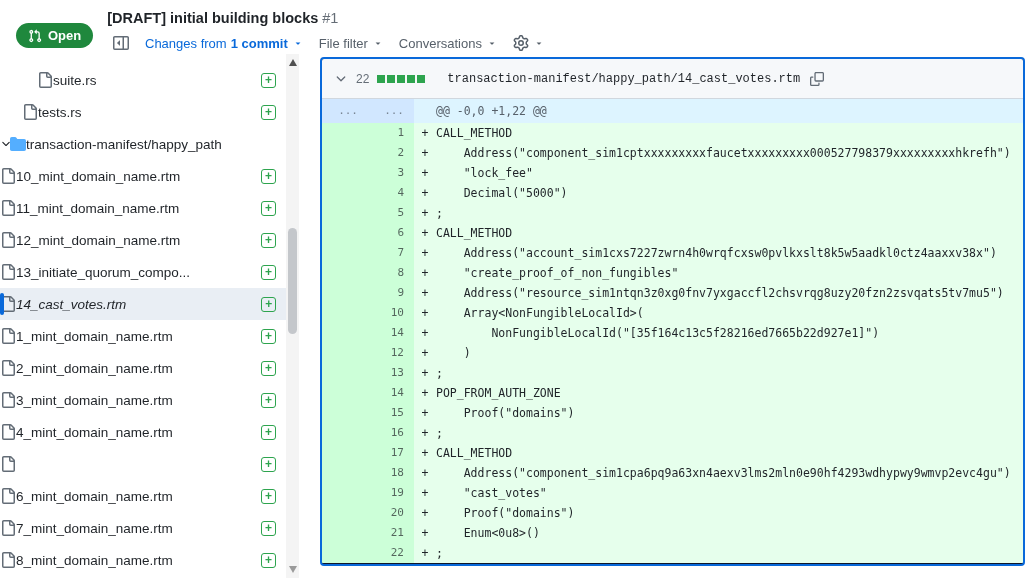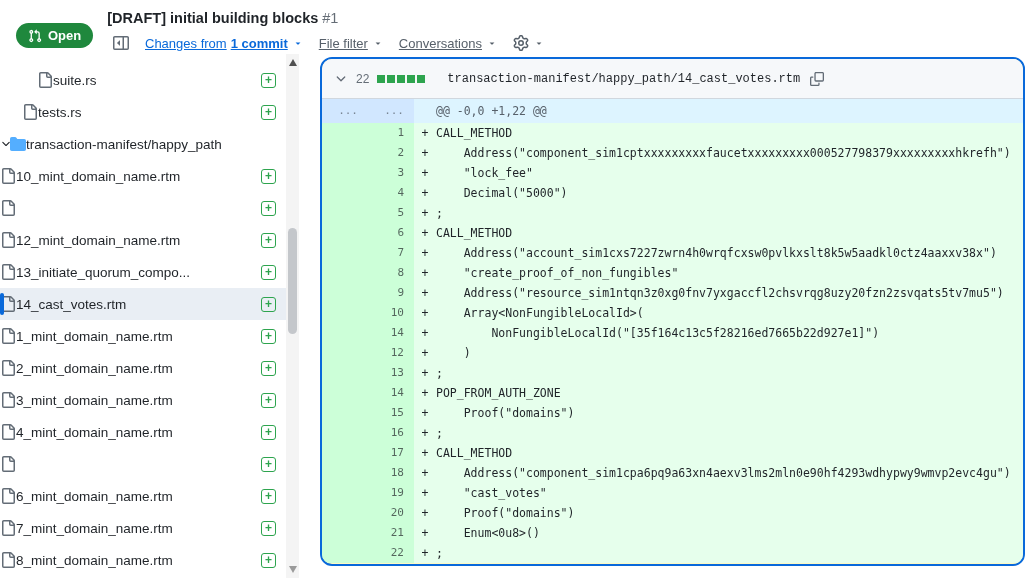--- a/index.html
+++ b/index.html
@@ -2,21 +2,21 @@
 <html style="--open-green: #1f883d; --link-blue: #0969da; --selected-accent: #0969da; --selected-row-bg: #e9eef4; --diffstat-green: #2da44e; --addition-row-bg: #e6ffec; --addition-gutter-bg: #ccffd8; --hunk-row-bg: #ddf4ff; --hunk-gutter-bg: #d1e7ff;"><head>
 <meta charset="utf-8">
 <style>
   * { box-sizing: border-box; }
   html,body { margin:0; padding:0; }
   body {
     width:1027px; height:578px; overflow:hidden; position:relative;
     background:#ffffff; color:#1f2328;
     font-family:"Liberation Sans", sans-serif; font-size:13px;
   }
-  button { background:none; border:none; padding:0; font:inherit; cursor:pointer; display:inline-flex; align-items:center; gap:4px; color:inherit;text-decoration:underline; }
+  button { background:none; border:none; padding:0; font:inherit; cursor:pointer; display:inline-flex; align-items:center; gap:4px; color:inherit; }
   svg.octicon { display:block; }
 
   
   .pr-header { position:absolute; top:0; left:0; right:0; height:54px; background:#fff; padding:7px 16px 0; z-index:3; }
   .header-row1 { display:flex; align-items:flex-start; gap:13px; height:30px; }
   .state-pill { display:inline-flex; align-items:center; gap:6px; background:var(--open-green,#1f883d); color:#fff;
     font-weight:600; font-size:13px; padding:5px 12px; border-radius:999px;margin-top:16px; }
   .state-pill svg { width:14px; height:14px; fill:#fff; }
   .pr-title { margin:1px; font-size:14.5px; font-weight:600; padding-top:2px; white-space:nowrap; }
   .pr-number { color:#656d76; font-weight:400; margin-left:4px; }
@@ -28,21 +28,21 @@
   .muted-dropdown { color:#57606a; font-size:13px; }
   .muted-dropdown svg.gear { width:16px; height:16px; fill:#57606a; }
 
   
   .file-tree { position:absolute; top:54px; left:0; width:286px; bottom:0; overflow:hidden; padding-top:10px; }
   .tree-row { position:relative; height:32px; display:flex; align-items:center; gap:0; padding-right:6px; font-size:13.5px; }
   .depth-0 { }
   .depth-1 { padding-left:22px; }
   .depth-2 { padding-left:37px; }
   .depth-3 { }
-  .tree-row.selected { background:var(--selected-row-bg,#e9eef4); }
+  .tree-row.selected { background:var(--selected-row-bg,#e9eef4);font-style:italic; }
   .tree-row.selected::before { content:""; position:absolute; left:0; top:5px; bottom:5px; width:4px; border-radius:2px;
     background:var(--selected-accent,#0969da); }
   .tree-row svg.octicon { width:16px; height:16px; flex:none; }
   .tree-row svg.chev { width:12px; height:12px; flex:none; fill:#1f2328; margin-right:-2px; }
   .tree-row svg.file-ic { fill:#636c76; }
   .tree-row svg.folder-ic { fill:#54aeff; }
   .tree-label { flex:1; white-space:nowrap; overflow:hidden; text-overflow:ellipsis; }
   .added-badge { flex:none; width:15px; height:15px; margin-left:auto; margin-right:4px;
     display:flex; align-items:center; justify-content:center;
     color:var(--diffstat-green,#2da44e); border:1.5px solid currentColor; border-radius:3px;
@@ -51,22 +51,22 @@
   
   .tree-scrollbar { position:absolute; top:54px; bottom:0; left:286px; width:13px; background:#f4f4f4; z-index:2; }
   .sb-arrow { position:absolute; left:0; width:13px; height:17px; display:flex; align-items:center; justify-content:center; }
   .sb-arrow.up { top:0; }
   .sb-arrow.down { bottom:0; }
   .sb-arrow .tri-up { width:0; height:0; border-left:4px solid transparent; border-right:4px solid transparent; border-bottom:7px solid #505050; }
   .sb-arrow .tri-down { width:0; height:0; border-left:4px solid transparent; border-right:4px solid transparent; border-top:7px solid #9a9a9a; }
   .sb-thumb { position:absolute; left:2px; width:9px; top:174px; height:106px; background:#c4c7cb; border-radius:5px; }
 
   
-  .diff-panel { position:absolute; left:320px; top:57px; width:705px; height:509px; background:#fef9c3;
-    border:2px solid var(--selected-accent,#0969da); border-radius:12px; overflow:hidden;
+  .diff-panel { position:absolute; left:320px; top:57px; width:705px; height:509px; background:#0f172a;
+    border:2px solid var(--selected-accent,#0969da); border-radius:4px; overflow:hidden;
     display:flex; flex-direction:column; }
   .diff-header { flex:none; height:40px; background:#f6f8fa; border-bottom:1px solid #d0d7de;
     display:flex; align-items:center; gap:8px; padding:0 12px; }
   .chev-btn svg { width:14px; height:14px; fill:#636c76; }
   .changed-count { color:#656d76; font-size:12px; }
   .diffstat { display:inline-flex; gap:2px; }
   .diffstat i { width:8px; height:8px; background:var(--diffstat-green,#2da44e); display:block; }
   .file-path { font-family:"Liberation Mono", monospace; font-size:12px; color:#1f2328; text-decoration:none; margin-left:14px;
     white-space:nowrap; overflow:hidden; text-overflow:ellipsis; }
   .copy-btn { margin-left:2px; }
@@ -161,20 +161,21 @@
       <svg viewBox="0 0 16 16" class="octicon file-ic">
         <path d="M2 1.75C2 .784 2.784 0 3.75 0h6.586c.464 0 .909.184 1.237.513l2.914 2.914c.329.328.513.773.513 1.237v9.586A1.75 1.75 0 0 1 13.25 16h-9.5A1.75 1.75 0 0 1 2 14.25Zm1.75-.25a.25.25 0 0 0-.25.25v12.5c0 .138.112.25.25.25h9.5a.25.25 0 0 0 .25-.25V6h-2.75A1.75 1.75 0 0 1 9 4.25V1.5Zm6.75.062V4.25c0 .138.112.25.25.25h2.688l-.011-.013-2.914-2.914-.013-.011Z"></path>
       </svg>
       <span class="tree-label">10_mint_domain_name.rtm</span>
       <span class="added-badge">+</span>
     </div>
     <div class="tree-row depth-3">
       <svg viewBox="0 0 16 16" class="octicon file-ic">
         <path d="M2 1.75C2 .784 2.784 0 3.75 0h6.586c.464 0 .909.184 1.237.513l2.914 2.914c.329.328.513.773.513 1.237v9.586A1.75 1.75 0 0 1 13.25 16h-9.5A1.75 1.75 0 0 1 2 14.25Zm1.75-.25a.25.25 0 0 0-.25.25v12.5c0 .138.112.25.25.25h9.5a.25.25 0 0 0 .25-.25V6h-2.75A1.75 1.75 0 0 1 9 4.25V1.5Zm6.75.062V4.25c0 .138.112.25.25.25h2.688l-.011-.013-2.914-2.914-.013-.011Z"></path>
       </svg>
+      <span class="tree-label">11_mint_domain_name.rtm</span>
       <span class="added-badge">+</span>
     </div>
     <div class="tree-row depth-3">
       <svg viewBox="0 0 16 16" class="octicon file-ic">
         <path d="M2 1.75C2 .784 2.784 0 3.75 0h6.586c.464 0 .909.184 1.237.513l2.914 2.914c.329.328.513.773.513 1.237v9.586A1.75 1.75 0 0 1 13.25 16h-9.5A1.75 1.75 0 0 1 2 14.25Zm1.75-.25a.25.25 0 0 0-.25.25v12.5c0 .138.112.25.25.25h9.5a.25.25 0 0 0 .25-.25V6h-2.75A1.75 1.75 0 0 1 9 4.25V1.5Zm6.75.062V4.25c0 .138.112.25.25.25h2.688l-.011-.013-2.914-2.914-.013-.011Z"></path>
       </svg>
       <span class="tree-label">12_mint_domain_name.rtm</span>
       <span class="added-badge">+</span>
     </div>
     <div class="tree-row depth-3">

